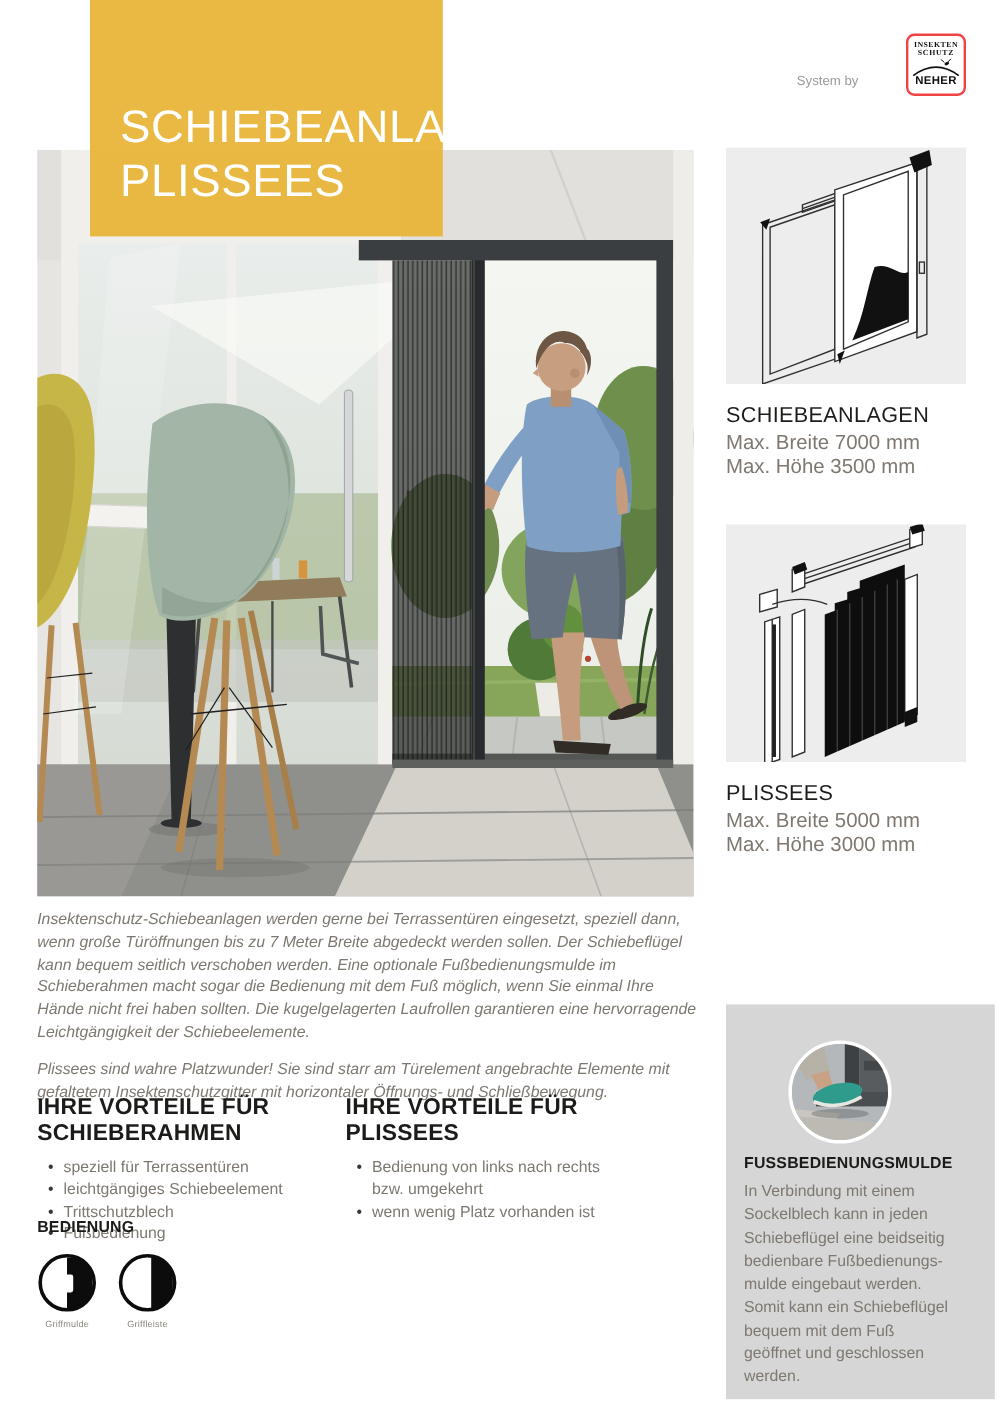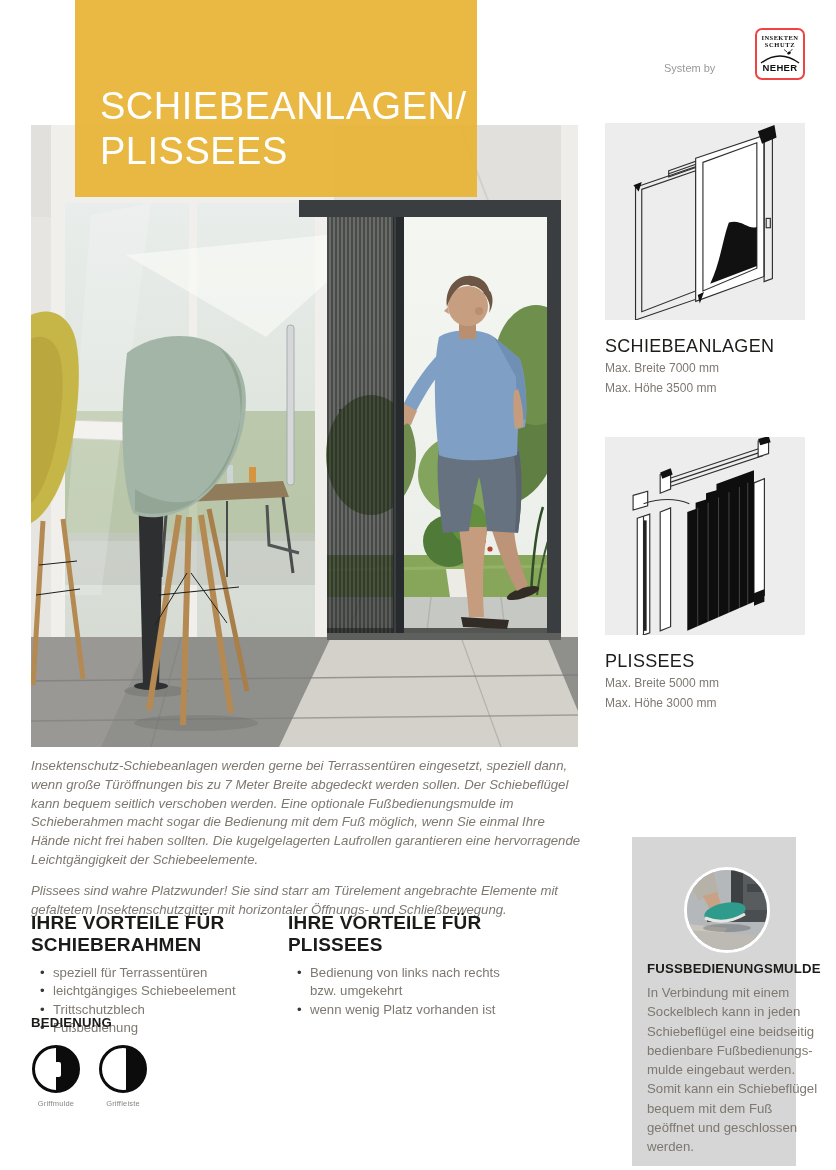--- a/index.html
+++ b/index.html
@@ -1,39 +1,39 @@
 <!DOCTYPE html>
 <html><head>
 <meta charset="utf-8">
 <style>
   html,body{margin:0;padding:0;background:#fff;}
   .page{position:relative;width:836px;height:1170px;background:#fff;overflow:hidden;
         font-family:"Liberation Sans",sans-serif;}
   
   .photo{position:absolute;left:31px;top:125px;width:547px;height:622px;z-index:1;}
   
-  .title-block{position:absolute;left:75px;top:0;width:402px;height:197px;
+  .title-block{position:absolute;left:75px;top:0;width:294px;height:197px;
                background:rgba(232,179,52,0.92);z-index:2;}
   .title-text{position:absolute;left:25px;top:84px;color:#fff;font-size:38px;
               font-weight:300;letter-spacing:.5px;line-height:45px;white-space:nowrap;}
   
   .systemby{position:absolute;left:664px;top:62px;font-size:11px;color:#97999b;z-index:2;}
   .badge{position:absolute;left:755px;top:28px;width:46px;height:48px;background:#fff;
          border:2px solid #ef4444;border-radius:7px;z-index:2;text-align:center;}
   .badge .l1{font-family:"Liberation Serif",serif;font-weight:700;font-size:6.5px;
              letter-spacing:.4px;margin-top:4px;color:#101010;}
   .badge .l2{font-family:"Liberation Serif",serif;font-weight:700;font-size:6.5px;
              letter-spacing:.6px;color:#101010;}
   .badge svg{display:block;margin:0 auto;}
   .badge .nm{font-size:9.5px;font-weight:700;letter-spacing:.3px;color:#101010;margin-top:-2px;}
   
   .pcard{position:absolute;left:605px;width:200px;z-index:1;}
   .pcard .art{width:200px;background:#ededed;}
   .pname{font-size:18px;color:#1c1c1a;letter-spacing:.3px;margin-top:16px;}
-  .pdetail{font-size:12px;color:#7e7870;line-height:17px;margin-top:3px;}
+  .pdetail{font-size:17px;color:#7e7870;line-height:17px;margin-top:3px;}
   
   .intro{position:absolute;left:31px;top:757px;width:556px;z-index:1;
          font-size:13.2px;line-height:18.8px;color:#7d7870;font-style:italic;}
   .intro p{margin:0 0 12px 0;}
   
   .bcol{position:absolute;top:912px;z-index:1;}
   .bcol h3{margin:0 0 8px 0;font-size:19px;font-weight:700;color:#1b1b19;letter-spacing:.2px;}
   .bcol ul{margin:0;padding:0;list-style:none;}
   .bcol li{position:relative;padding-left:22px;font-size:13.2px;line-height:18.3px;color:#7d7870;}
   .bcol li .dot{position:absolute;left:9px;top:0;color:#3a3631;}
@@ -41,21 +41,21 @@
   .bedienung{position:absolute;left:31px;top:1015px;z-index:1;}
   .bedienung h3{margin:0;font-size:13.2px;font-weight:700;color:#1b1b19;letter-spacing:.2px;}
   .opt{position:absolute;top:30px;width:60px;text-align:center;}
   .opt .circ{position:relative;width:42px;height:42px;margin:0 auto;border:3px solid #0c0c0c;
              border-radius:50%;background:linear-gradient(90deg,#fff 0 50%,#0c0c0c 50% 100%);
              overflow:hidden;}
   .opt .notch{position:absolute;left:19px;top:14px;width:7px;height:15px;background:#fff;border-radius:2px;}
   .opt .slit{position:absolute;left:20px;top:0;width:4px;height:42px;background:#fff;}
   .opt .lbl{font-size:7.5px;color:#8b867e;margin-top:6px;letter-spacing:.2px;}
   
-  .infobox{position:absolute;left:632px;top:837px;width:164px;height:329px;background:#d6d6d6;z-index:1;}
+  .infobox{position:absolute;left:605px;top:837px;width:200px;height:329px;background:#d6d6d6;z-index:1;padding-left:24px;}
   .infobox .circphoto{position:absolute;left:52px;top:30px;width:80px;height:80px;border-radius:50%;
                       border:3px solid #fff;overflow:hidden;background:#b6babd;}
   .infobox h3{position:absolute;left:15px;top:124px;margin:0;font-size:13.2px;font-weight:700;
               color:#1b1b19;letter-spacing:.2px;}
   .infobox .txt{position:absolute;left:15px;top:146px;width:172px;font-size:13.2px;
                 line-height:19.3px;color:#7d7870;}
 </style>
 </head>
 <body>
 

